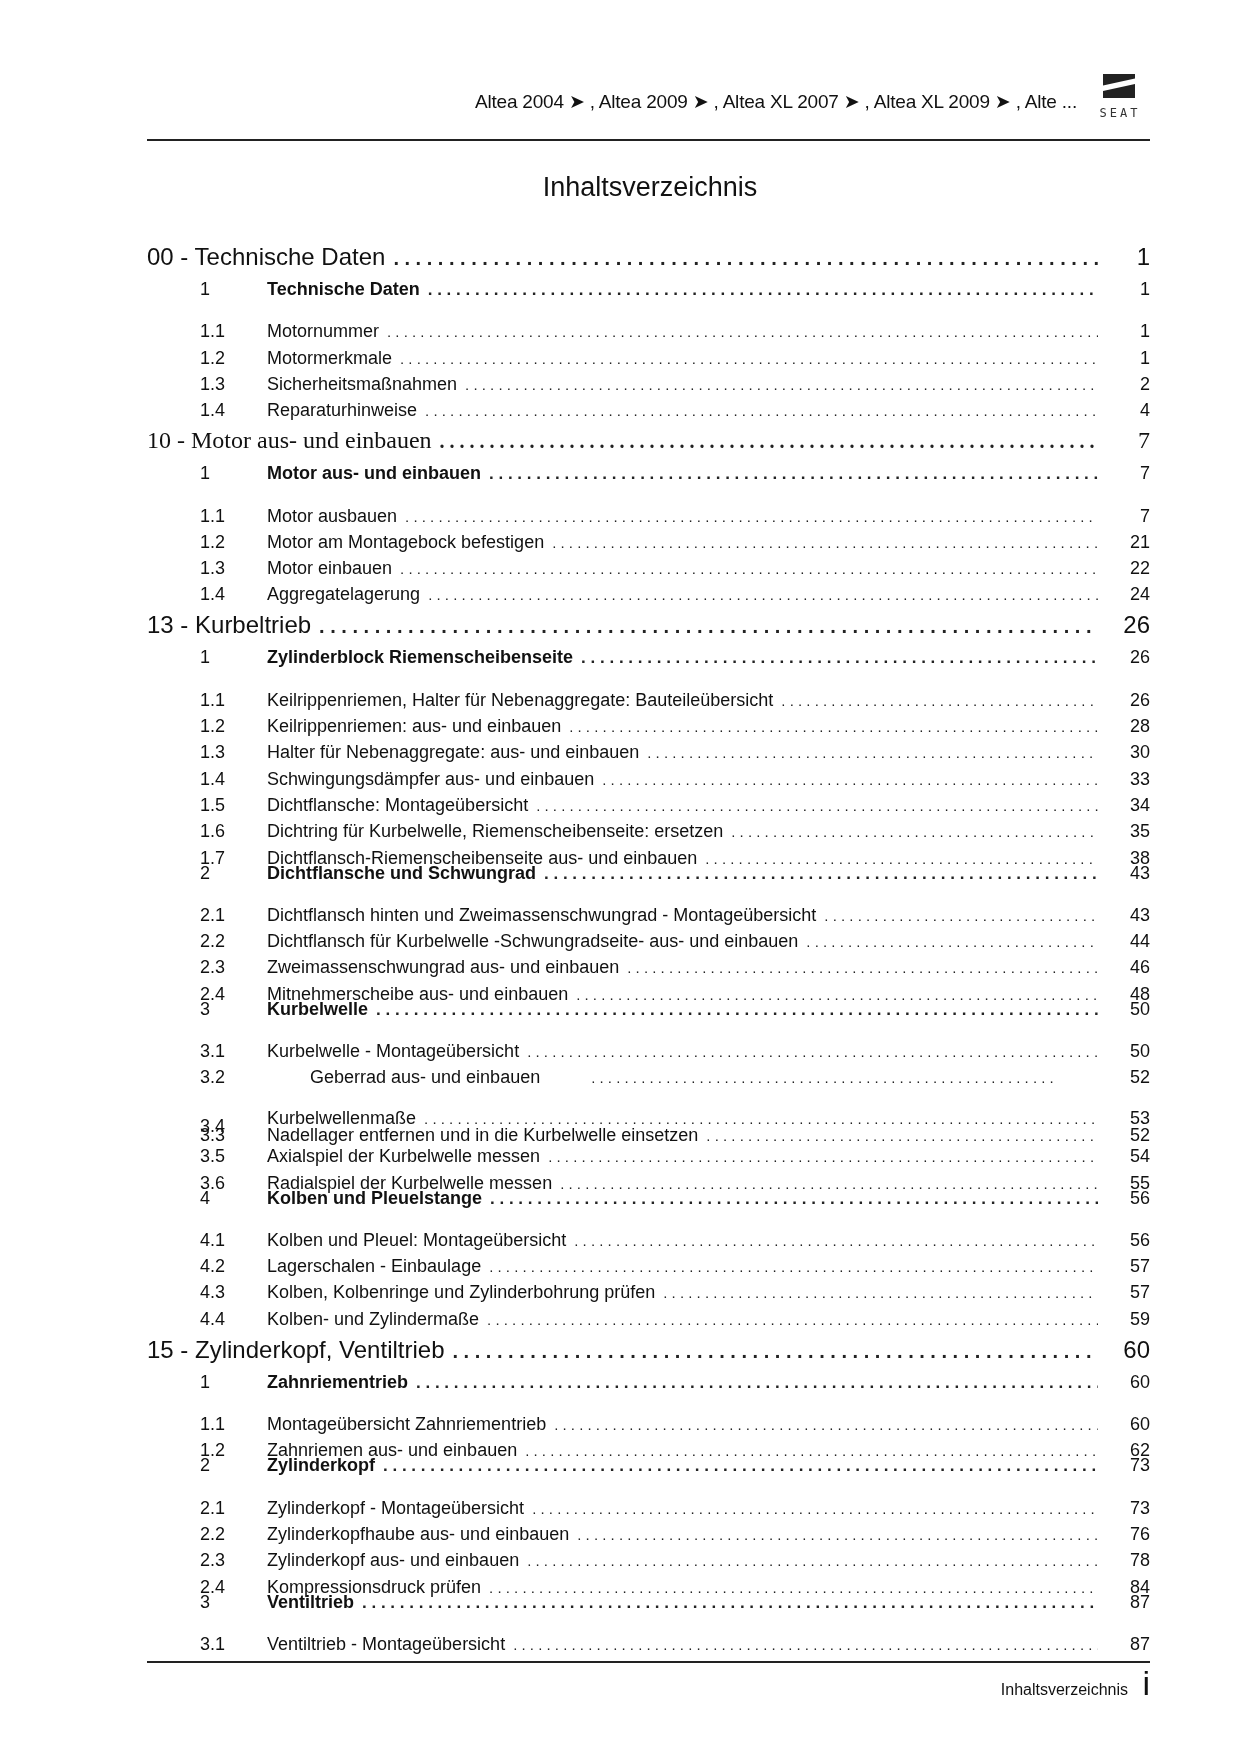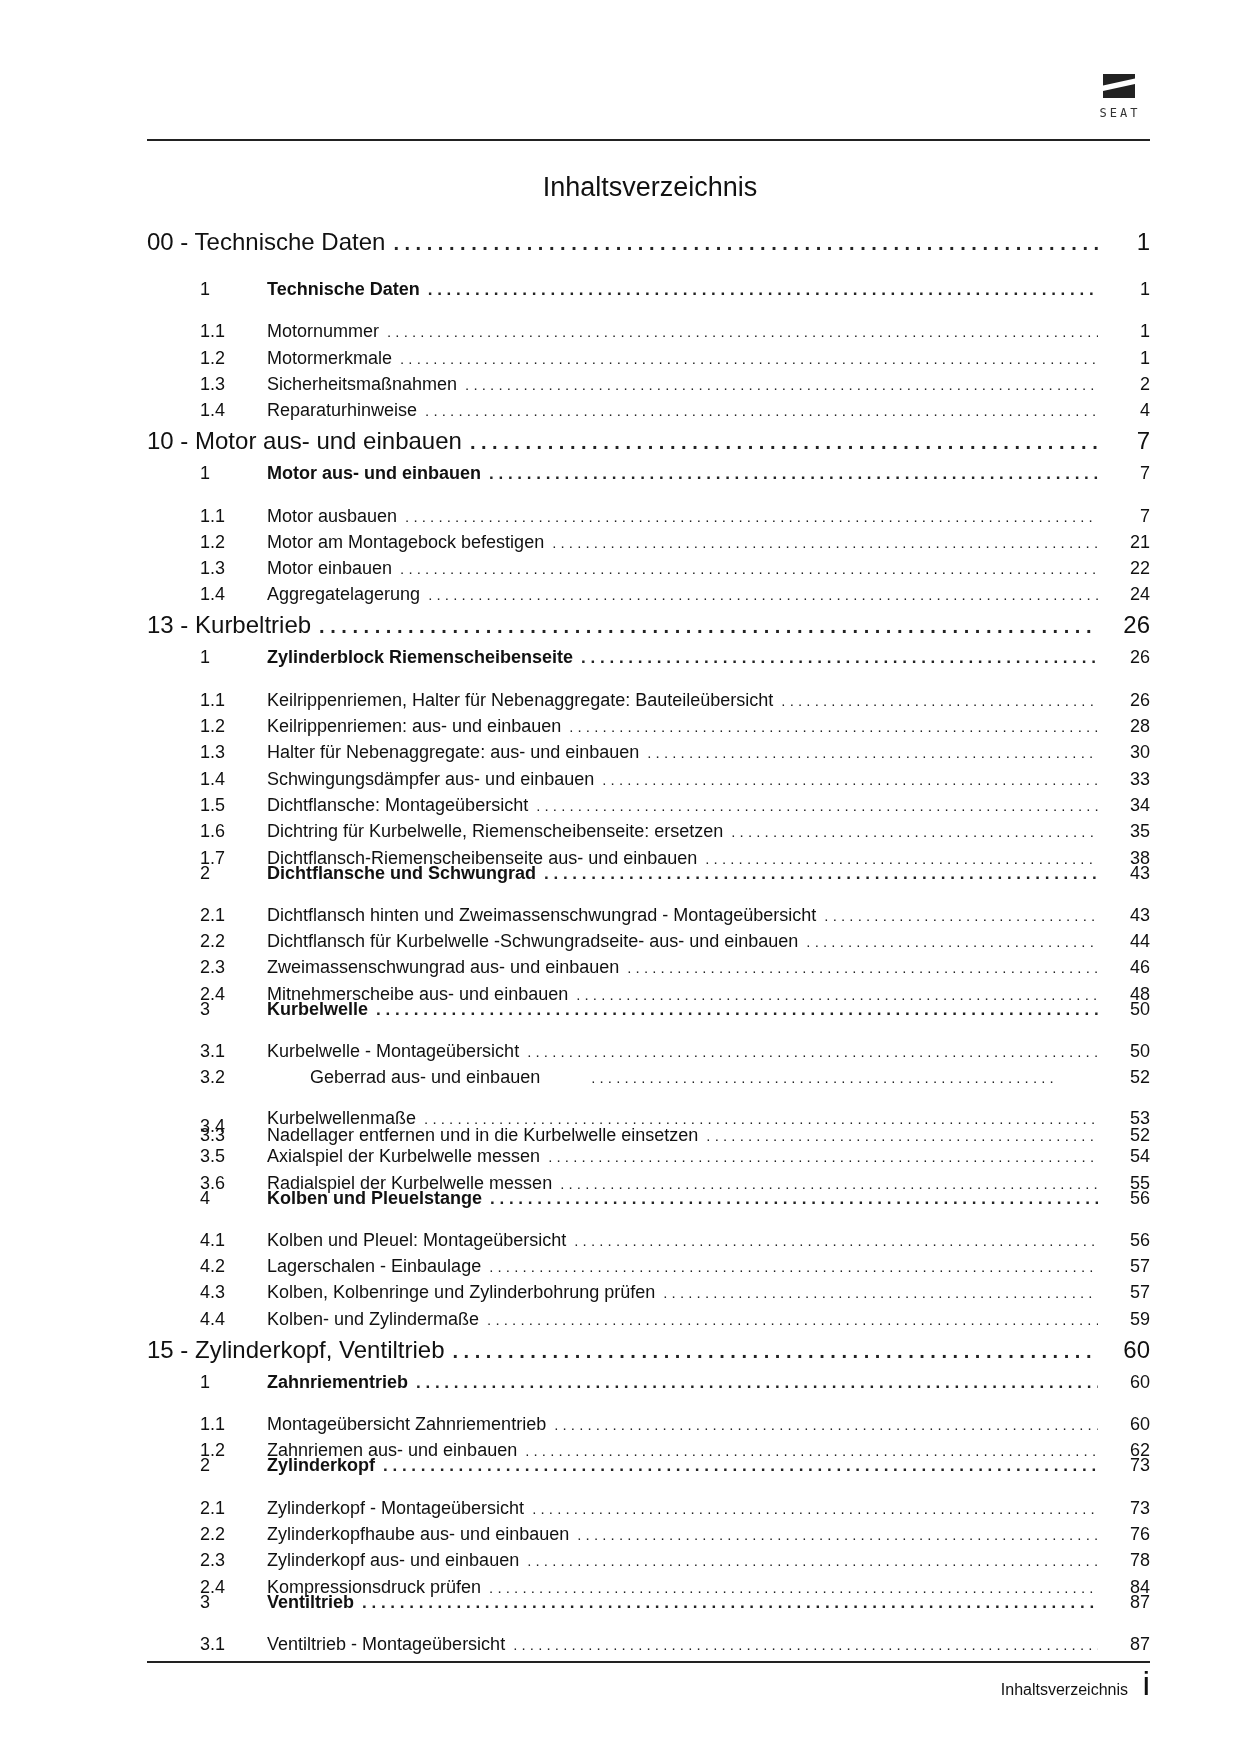--- a/index.html
+++ b/index.html
@@ -42,37 +42,38 @@
 
   .ftr-rule { position: absolute; left: 147px; width: 1003px; top: 1661px; height: 2px; background: #222; }
   .ftr-text { position: absolute; right: 112px; top: 1681px; font-size: 16px; color: #111; }
   .ftr-page { position: absolute; right: 90px; top: 1664px; font-size: 34px; color: #111; }
 </style>
 </head>
 <body>
 
 <div class="page">
 
+  <div class="hdr-line1">Altea 2004 ➤ , Altea 2009 ➤ , Altea XL 2007 ➤ , Altea XL 2009 ➤ , Alte ...</div>
   <div class="hdr-rule"></div>
 
   <div class="logo">
     <svg class="logo-mark" viewBox="0 0 36 28">
       <path d="M2 2 H34 V10 L2 18 Z" fill="#222"></path>
       <path d="M2 26 H34 V18 L2 10 Z" fill="#222" opacity="0"></path>
       <path d="M34 10 L2 18 V26 H34 Z" fill="#222"></path>
       <path d="M6 11 L30 5 L30 8 L6 14 Z" fill="#fff" opacity="0"></path>
       <path d="M2 13.5 L34 6.5 L34 12 L2 19 Z" fill="#fff"></path>
     </svg>
     <div class="logo-text">SEAT</div>
   </div>
 
   <div class="doc-title">Inhaltsverzeichnis</div>
 
   <div class="toc" id="toc">
-      <div class="row chapter" style="top: 228px;">
+      <div class="row chapter" style="top: 243px;">
         <span class="ttl">00 - Technische Daten</span>
         <span class="dots"></span>
         <span class="pg">1</span>
       </div>
       <div class="row l1" style="top: 279px;">
         <span class="num">1</span>
         <span class="ttl">Technische Daten</span>
         <span class="dots"></span>
         <span class="pg">1</span>
       </div>
@@ -93,21 +94,21 @@
         <span class="ttl">Sicherheitsmaßnahmen</span>
         <span class="dots"></span>
         <span class="pg">2</span>
       </div>
       <div class="row l2" style="top: 384.2px;">
         <span class="num">1.4</span>
         <span class="ttl">Reparaturhinweise</span>
         <span class="dots"></span>
         <span class="pg">4</span>
       </div>
-      <div class="row chapter" style="top: 427.2px;">
+      <div class="row chapter" style="top: 427.2px; font-family: Liberation Serif, serif;">
         <span class="ttl">10 - Motor aus- und einbauen</span>
         <span class="dots"></span>
         <span class="pg">7</span>
       </div>
       <div class="row l1" style="top: 463.2px;">
         <span class="num">1</span>
         <span class="ttl">Motor aus- und einbauen</span>
         <span class="dots"></span>
         <span class="pg">7</span>
       </div>

